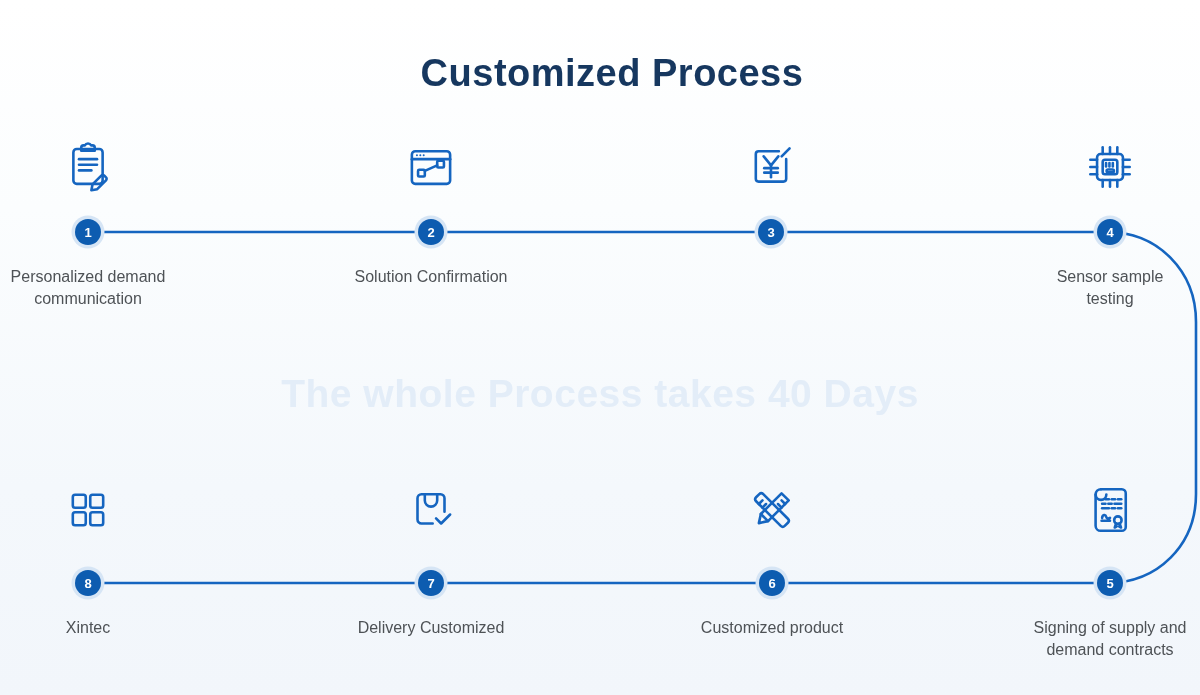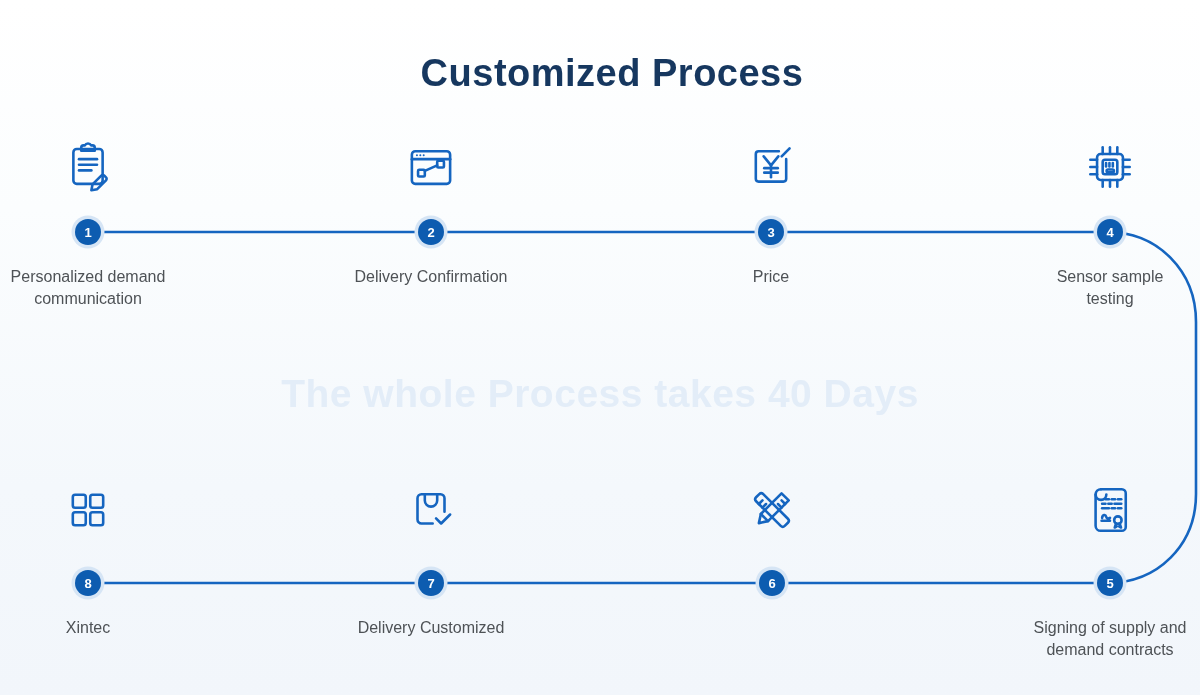--- a/index.html
+++ b/index.html
@@ -93,41 +93,40 @@
         <circle class="fill" cx="17.5" cy="13.5" r="0.9"></circle>
         <rect x="12.5" y="26.5" width="6" height="6" rx="1"></rect>
         <rect x="29.5" y="18.5" width="6" height="6" rx="1"></rect>
         <line x1="18.5" y1="27.5" x2="29.5" y2="22.5"></line>
       </svg>
     </div>
     <div class="dot">
         <span>2</span>
       </div>
     <div class="label">
-      <div>Delivery Confirmation</div>
+      <div>Solution Confirmation</div>
       <div></div>
     </div>
   </div>
 
   <div class="step row-top" style="left:771px">
     <div class="icon">
       <svg viewBox="0 0 48 48">
         <path d="M31 10 H13 A2.5 2.5 0 0 0 10.5 12.5 V34.5 A2.5 2.5 0 0 0 13 37 H35 A2.5 2.5 0 0 0 37.5 34.5 V17"></path>
         <line x1="33.5" y1="14.5" x2="40.5" y2="7.5"></line>
         <path d="M17.5 14.5 L24 22.5 L30.5 14.5"></path>
         <line x1="24" y1="22.5" x2="24" y2="33"></line>
         <line x1="18" y1="25" x2="30" y2="25"></line>
         <line x1="18" y1="29" x2="30" y2="29"></line>
       </svg>
     </div>
     <div class="dot">
         <span>3</span>
       </div>
     <div class="label">
-      <div>Price</div>
     </div>
   </div>
 
   <div class="step row-top" style="left:1110px">
     <div class="icon">
       <svg viewBox="0 0 48 48">
         <rect x="12.5" y="12.5" width="23" height="23" rx="3"></rect>
         <rect x="17.5" y="17.5" width="13" height="13" rx="2"></rect>
         <line x1="20.5" y1="20.5" x2="20.5" y2="23.5"></line>
         <line x1="23.5" y1="20.5" x2="23.5" y2="23.5"></line>
@@ -198,20 +197,21 @@
           <line x1="24" y1="12" x2="28.5" y2="12"></line>
           <line x1="24" y1="16.5" x2="28.5" y2="16.5"></line>
           <line x1="19.5" y1="33.5" x2="28.5" y2="33.5"></line>
         </g>
       </svg>
     </div>
     <div class="dot">
         <span>6</span>
       </div>
     <div class="label">
+      <div>Customized product</div>
     </div>
   </div>
 
   <div class="step row-bottom" style="left:431px">
     <div class="icon">
       <svg viewBox="0 0 48 48">
         <path d="M36 25.5 V13.5 A3.5 3.5 0 0 0 32.5 10 H15.5 A3.5 3.5 0 0 0 12 13.5 V32.5 A3.5 3.5 0 0 0 15.5 36 H25.5"></path>
         <path d="M18.5 10 V15.5 A5.5 5.5 0 0 0 29.5 15.5 V10"></path>
         <path d="M28.5 31.5 L33 36 L41 28"></path>
       </svg>

